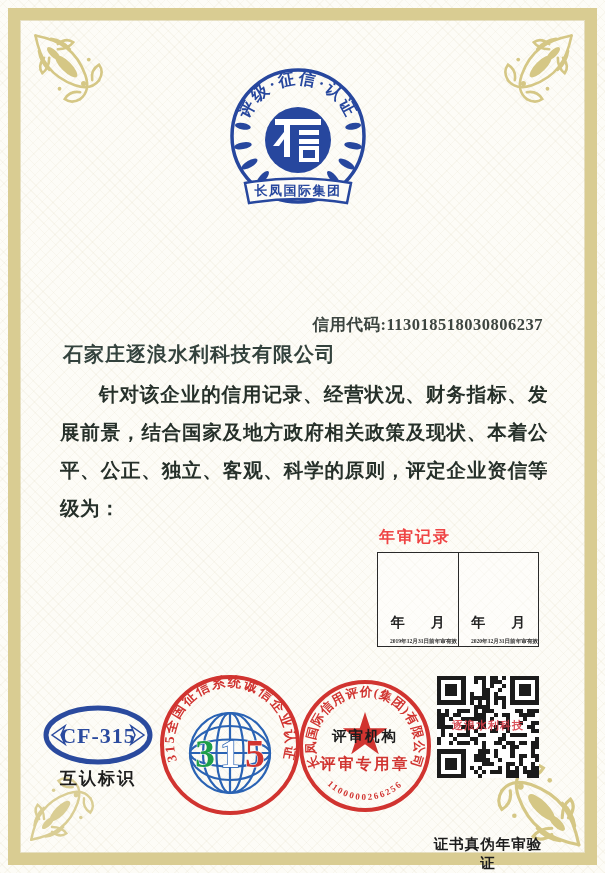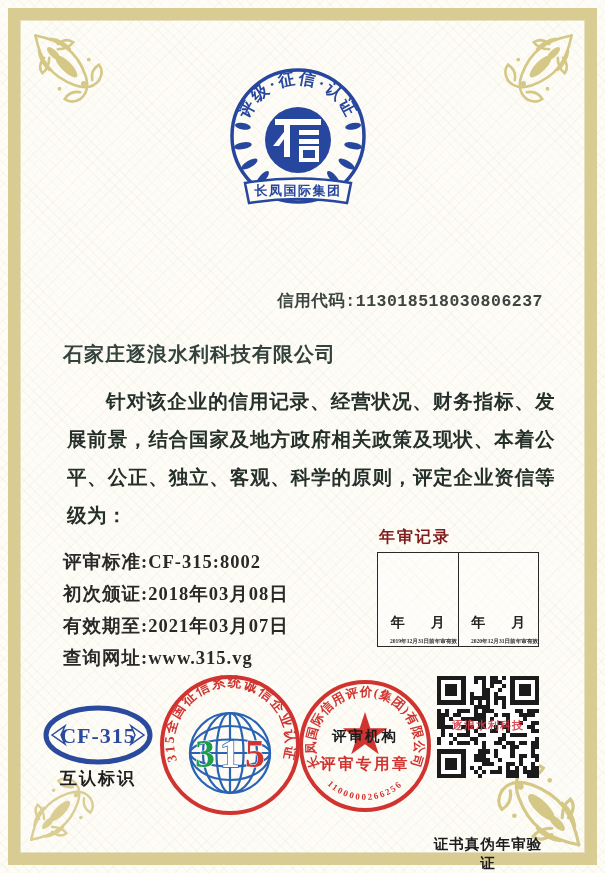--- a/index.html
+++ b/index.html
@@ -13,33 +13,33 @@
   .frame::after{content:"";position:absolute;inset:0;border:1px solid rgba(205,190,130,.45);}
   .corner{position:absolute;pointer-events:none;}
   .corner-tl{left:32px;top:32px;width:86px;height:86px;}
   .corner-tr{right:30px;top:32px;width:86px;height:86px;transform:scaleX(-1);}
   .corner-bl{left:28px;bottom:30px;width:80px;height:80px;transform:scaleY(-1);opacity:.85;}
   .corner-br{right:22px;bottom:24px;width:104px;height:104px;transform:scale(-1,-1);}
   .top-seal{position:absolute;left:223px;top:64px;width:150px;height:150px;}
   .title{position:absolute;top:242px;left:0;right:0;text-align:center;
     font-family:"Liberation Sans",sans-serif;font-weight:900;font-size:46px;
     letter-spacing:13px;color:#171717;text-indent:13px;}
-  .credit-code{position:absolute;top:290px;right:62px;
-    font-family:Liberation Mono, monospace;font-weight:700;font-size:16.5px;color:#3d4540;letter-spacing:.5px;}
+  .credit-code{position:absolute;top:314px;right:62px;
+    font-family:Liberation Serif, serif;font-weight:700;font-size:16.5px;color:#3d4540;letter-spacing:.5px;}
   .company{position:absolute;top:341px;left:63px;
     font-family:"Liberation Sans",sans-serif;font-weight:700;font-size:20px;color:#33423d;letter-spacing:1px;}
-  .body-text{position:absolute;top:376px;left:60px;width:488px;margin:7px;
+  .body-text{position:absolute;top:376px;left:60px;width:488px;margin:0;
     font-size:19.5px;font-weight:700;line-height:38px;color:#26302a;
     text-indent:2em;text-align:justify;letter-spacing:.5px;}
   .rating{position:absolute;top:468px;left:0;right:0;text-align:center;
     font-size:41px;font-weight:700;color:#d6302e;letter-spacing:6px;text-indent:6px;}
   .fields{position:absolute;left:63px;top:546px;}
   .field-line{font-size:18.5px;font-weight:700;color:#2b2927;line-height:32px;letter-spacing:1px;}
   .annual{position:absolute;left:377px;top:527px;width:162px;}
-  .annual-title{font-size:16px;font-weight:700;color:#7f1d1d;letter-spacing:2px;margin:0 0 4px 2px;}
+  .annual-title{font-size:16px;font-weight:700;color:#ef4444;letter-spacing:2px;margin:0 0 4px 2px;}
   .annual-table{display:flex;width:160px;height:93px;border:1.5px solid #2a2a2a;background:rgba(255,255,255,.4);}
   .annual-cell{position:relative;flex:1;}
   .annual-cell + .annual-cell{border-left:1.5px solid #2a2a2a;}
   .annual-ym{position:absolute;bottom:14px;left:0;right:0;display:flex;justify-content:center;gap:26px;
     font-size:14px;font-weight:700;color:#222;}
   .annual-note{position:absolute;bottom:1px;left:0;right:0;text-align:center;white-space:nowrap;
     font-size:8px;font-weight:700;color:#2a2a2a;transform:scale(.70);transform-origin:50% 100%;}
   .cf-badge{position:absolute;left:42px;top:703px;width:112px;height:64px;}
   .cf-caption{position:absolute;left:42px;top:767px;width:112px;text-align:center;
     font-size:17px;font-weight:700;color:#1d1d1d;letter-spacing:2px;}
@@ -147,26 +147,20 @@
     <g>
       <path d="M22,119 Q75,110 128,119 L124,139 Q75,131 26,139 Z" fill="#fdfcf7" stroke="#27479e" stroke-width="2.5"></path>
       <text x="75" y="131" font-size="13" font-weight="bold" fill="#27479e" text-anchor="middle" letter-spacing="1.5">长凤国际集团</text>
     </g>
   </svg>
 
   <div class="credit-code">信用代码:113018518030806237</div>
   <div class="company">石家庄逐浪水利科技有限公司</div>
   <p class="body-text">针对该企业的信用记录、经营状况、财务指标、发展前景，结合国家及地方政府相关政策及现状、本着公平、公正、独立、客观、科学的原则，评定企业资信等级为：</p>
 
-  <div class="fields">
-    <div class="field-line">评审标准:CF-315:8002</div>
-    <div class="field-line">初次颁证:2018年03月08日</div>
-    <div class="field-line">有效期至:2021年03月07日</div>
-    <div class="field-line">查询网址:www.315.vg</div>
-  </div>
 
   <div class="annual">
     <div class="annual-title">年审记录</div>
     <div class="annual-table">
       <div class="annual-cell">
         <div class="annual-ym">
           <span>年</span>
           <span>月</span>
         </div>
         <div class="annual-note">2019年12月31日前年审有效</div>

